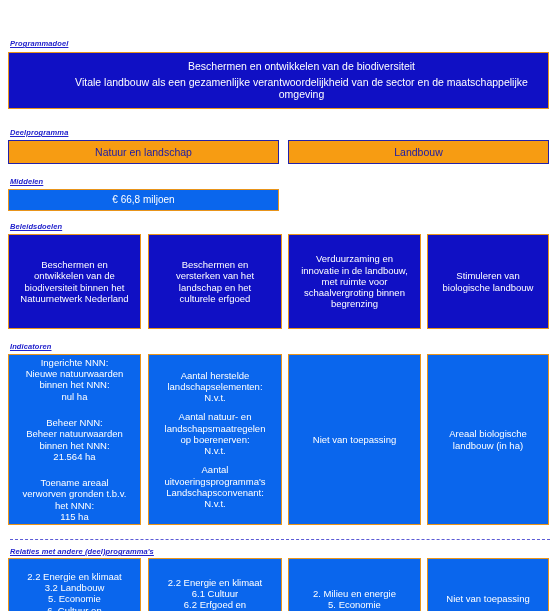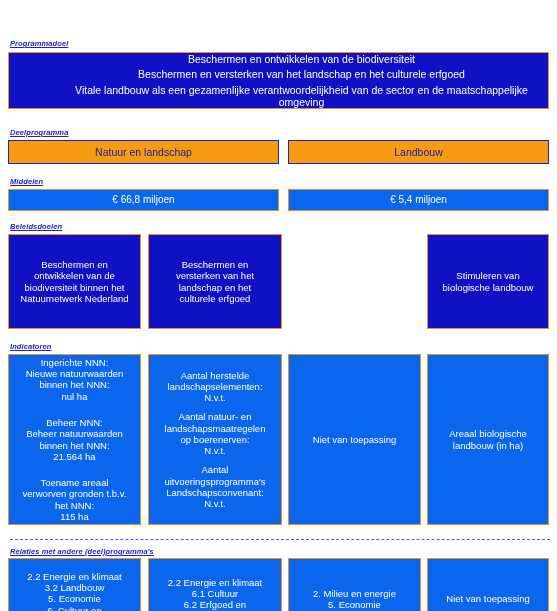--- a/index.html
+++ b/index.html
@@ -140,33 +140,31 @@
 </style>
 </head>
 <body>
 
 <div class="sheet">
 
   <div class="section-label" style="top:3px;">Programmadoel</div>
 
   <div class="box darkblue" id="programmadoel-box">
     <span class="line">Beschermen en ontwikkelen van de biodiversiteit</span>
-    <span class="line">Beschermen en versterken van het landschap en het culturele erfgoed</span>
     <span class="line">Vitale landbouw als een gezamenlijke  verantwoordelijkheid van de sector en de maatschappelijke  omgeving</span>
   </div>
 
   <div class="section-label" style="top:92px;">Deelprogramma</div>
 
   <div class="box orange deel-box" id="deelprogramma-0">Natuur en landschap</div>
   <div class="box orange deel-box" id="deelprogramma-1">Landbouw</div>
 
   <div class="section-label" style="top:141px;">Middelen</div>
 
   <div class="box brightblue middelen-box" id="middelen-0">€ 66,8 miljoen</div>
-  <div class="box brightblue middelen-box" id="middelen-1">€ 5,4 miljoen</div>
 
   <div class="section-label" style="top:186px;">Beleidsdoelen</div>
 
   <div class="box darkblue beleid-box" id="beleidsdoelen-0">
     <div>
       <span class="line">Beschermen en</span>
       <span class="line">ontwikkelen van de</span>
       <span class="line">biodiversiteit binnen  het</span>
       <span class="line">Natuurnetwerk Nederland</span>
     </div>
@@ -174,20 +172,29 @@
 
   <div class="box darkblue beleid-box" id="beleidsdoelen-1">
     <div>
       <span class="line">Beschermen en</span>
       <span class="line">versterken van het</span>
       <span class="line">landschap en het</span>
       <span class="line">culturele erfgoed</span>
     </div>
   </div>
 
+  <div class="box darkblue beleid-box" id="beleidsdoelen-2">
+    <div>
+      <span class="line">Verduurzaming en</span>
+      <span class="line">innovatie in de landbouw,</span>
+      <span class="line">met ruimte voor</span>
+      <span class="line">schaalvergroting binnen</span>
+      <span class="line">begrenzing</span>
+    </div>
+  </div>
 
   <div class="box darkblue beleid-box" id="beleidsdoelen-3">
     <div>
       <span class="line">Stimuleren  van</span>
       <span class="line">biologische landbouw</span>
     </div>
   </div>
 
   <div class="section-label" style="top:306px;">Indicatoren</div>
 

